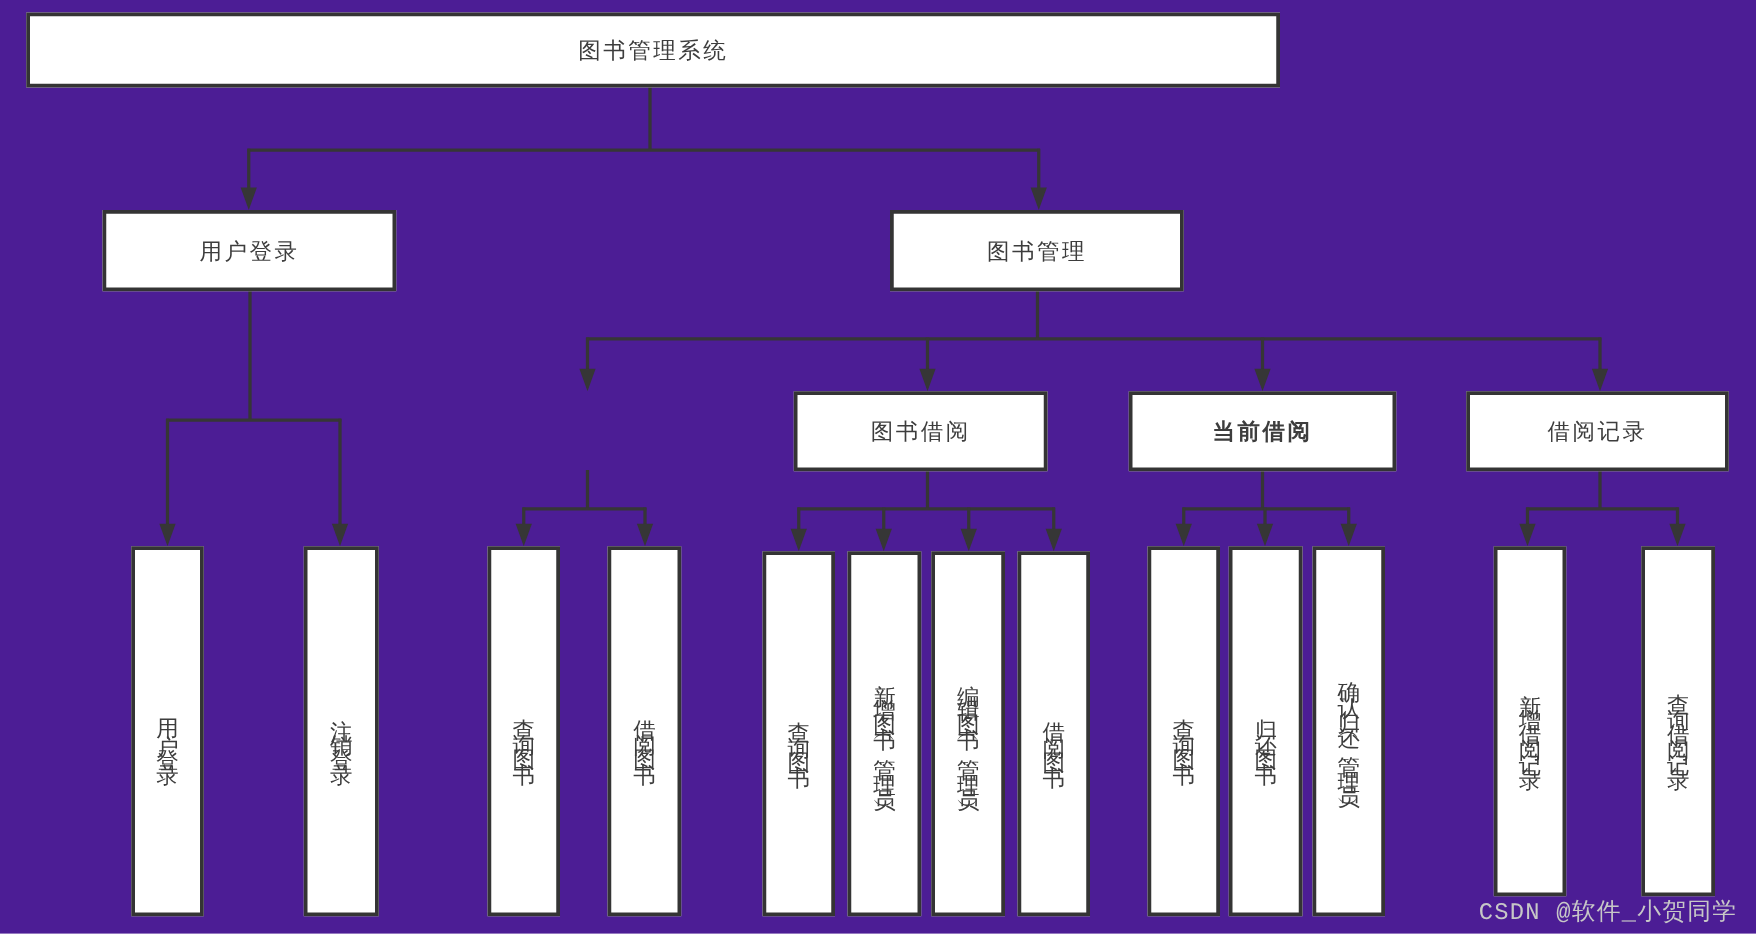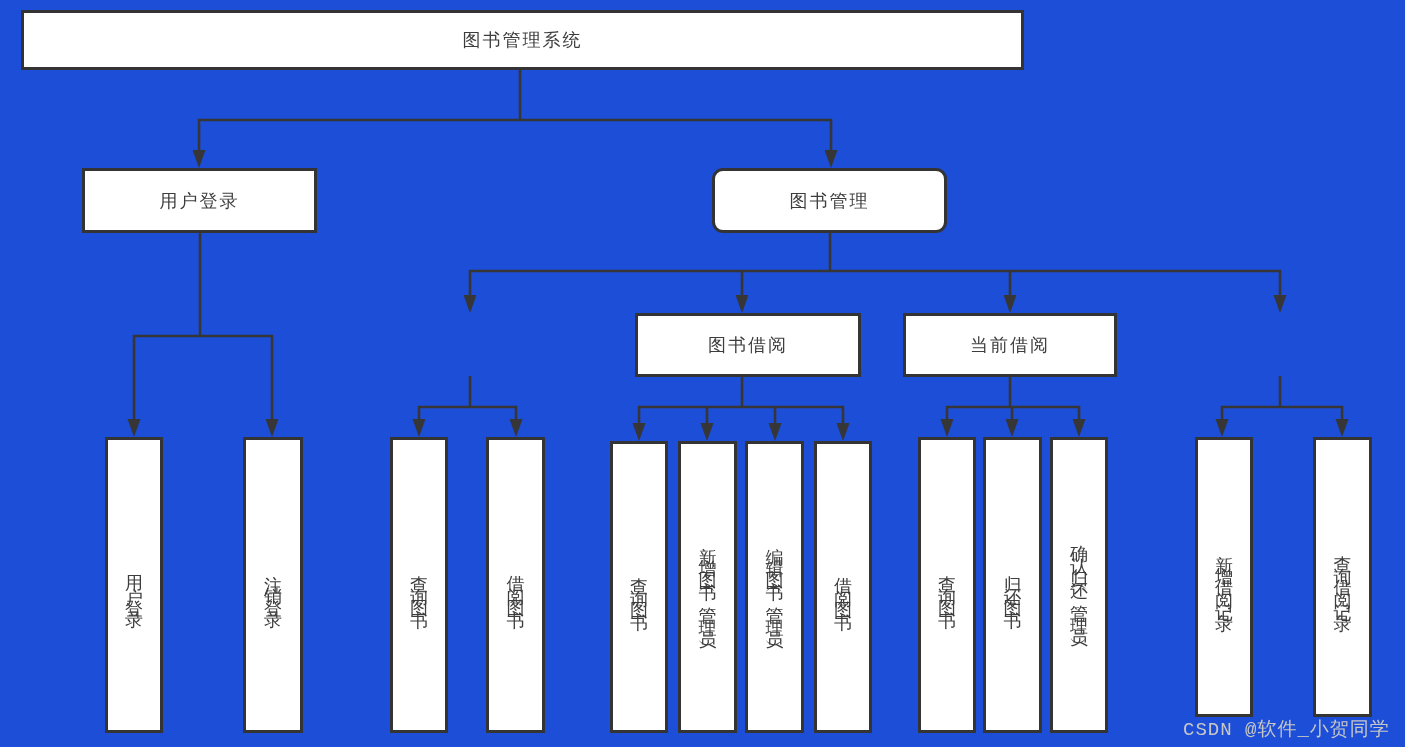--- a/index.html
+++ b/index.html
@@ -1,21 +1,21 @@
 <!DOCTYPE html>
 <html><head>
 <meta charset="utf-8">
 <style>
   * { margin: 0; padding: 0; box-sizing: border-box; }
   html, body { background: #ffffff; }
   .canvas {
     position: relative;
     width: 1405px;
     height: 747px;
-    background: #1d4ed8;
+    background: #4c1d95;
     font-family: "Liberation Sans", "DejaVu Sans", sans-serif;
     overflow: hidden;
     text-align: right;
   }
   svg.wires {
     position: absolute;
     left: 0; top: 0;
     width: 1405px; height: 747px;
     z-index: 1;
   }
@@ -40,24 +40,24 @@
     writing-mode: vertical-rl;
     text-orientation: mixed;
     font-size: 18px;
     letter-spacing: 12px;
     line-height: 1;
     white-space: nowrap;
   }
   
   .n-root   { left: 21px;   top: 10px;  width: 1003px; height: 60px; }
   .n-login  { left: 82px;   top: 168px; width: 235px;  height: 65px; }
-  .n-mgmt   { left: 712px;  top: 168px; width: 235px;  height: 65px; border-radius: 11px; }
+  .n-mgmt   { left: 712px;  top: 168px; width: 235px;  height: 65px; }
   .n-rec    { left: 363px;  top: 313px; width: 214px;  height: 64px; }
-  .n-borrow { left: 635px;  top: 313px; width: 226px;  height: 64px; }
-  .n-cur    { left: 903px;  top: 313px; width: 214px;  height: 64px; }
+  .n-borrow { left: 635px;  top: 313px; width: 203px;  height: 64px; }
+  .n-cur    { left: 903px;  top: 313px; width: 214px;  height: 64px; font-weight: bold; }
   .n-log    { left: 1173px; top: 313px; width: 210px;  height: 64px; }
   
   .l1  { left: 105px;  top: 437px; width: 58px; height: 296px; }
   .l2  { left: 243px;  top: 437px; width: 60px; height: 296px; }
   .l3  { left: 390px;  top: 437px; width: 58px; height: 296px; }
   .l4  { left: 486px;  top: 437px; width: 59px; height: 296px; }
   .l5  { left: 610px;  top: 441px; width: 58px; height: 292px; }
   .l6  { left: 678px;  top: 441px; width: 59px; height: 292px; }
   .l7  { left: 745px;  top: 441px; width: 59px; height: 292px; }
   .l8  { left: 814px;  top: 441px; width: 58px; height: 292px; }
@@ -169,20 +169,23 @@
   <div class="node n-mgmt">
     <span class="lbl">图书管理</span>
   </div>
 
   <div class="node n-borrow">
     <span class="lbl">图书借阅</span>
   </div>
   <div class="node n-cur">
     <span class="lbl">当前借阅</span>
   </div>
+  <div class="node n-log">
+    <span class="lbl">借阅记录</span>
+  </div>
 
   <div class="node leaf l1">
     <span class="lbl">用户登录</span>
   </div>
   <div class="node leaf l2">
     <span class="lbl">注销登录</span>
   </div>
 
   <div class="node leaf l3">
     <span class="lbl">查询图书</span>

